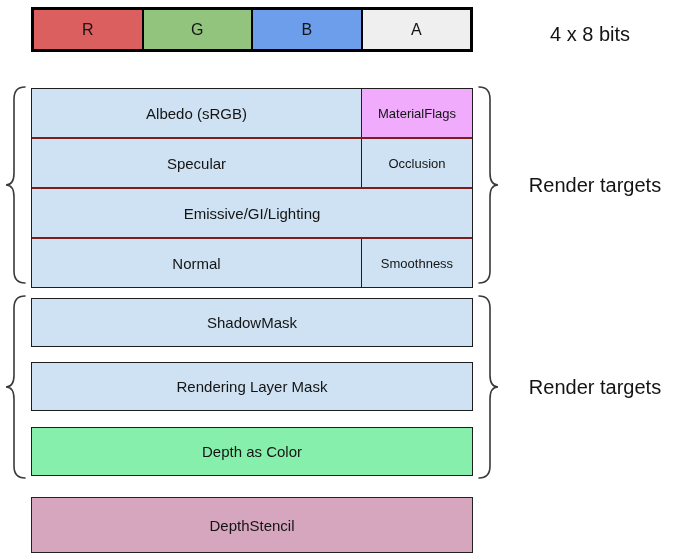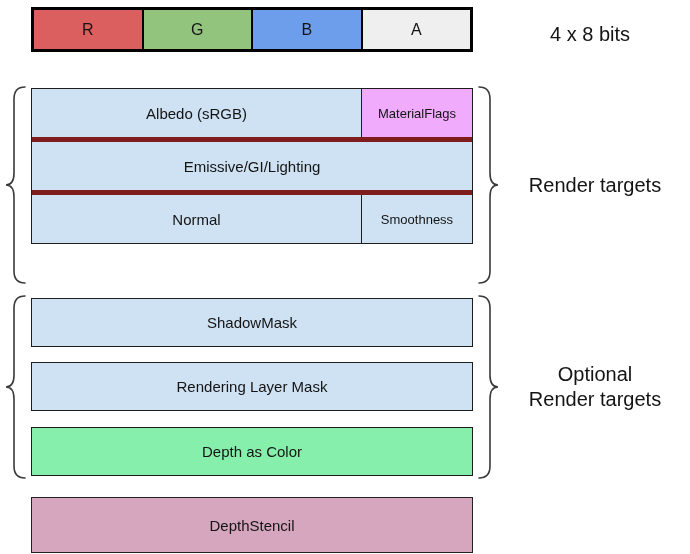--- a/index.html
+++ b/index.html
@@ -19,21 +19,21 @@
   .strip .cell:last-child{border-right:none;}
   .bits-label{
     position:absolute;left:505px;top:12px;width:170px;height:45px;
     display:flex;align-items:center;justify-content:center;font-size:20px;
   }
   
   .gtable{
     position:absolute;left:31px;top:88px;width:442px;
     border:1px solid #1d1d1d;box-sizing:border-box;
   }
-  .grow{display:flex;height:48px;border-bottom:5px solid #7f1d1d;}
+  .grow{display:flex;height:48px;border-bottom:2px solid #7f1d1d;}
   .grow:last-child{border-bottom:none;}
   .gmain{
     flex:1;display:flex;align-items:center;justify-content:center;
     font-size:15px;border-right:1px solid #1d1d1d;box-sizing:border-box;
   }
   .grow.full .gmain{border-right:none;}
   .galpha{
     width:110px;display:flex;align-items:center;justify-content:center;
     font-size:13px;box-sizing:border-box;
   }
@@ -91,20 +91,24 @@
       <span>A</span>
     </div>
   </div>
   <div class="bits-label">4 x 8 bits</div>
 
   <div class="gtable">
     <div class="grow">
       <div class="gmain" style="background: rgb(207, 226, 243);">Albedo (sRGB)</div>
       <div class="galpha" style="background: #f0abfc;">MaterialFlags</div>
     </div>
+    <div class="grow">
+      <div class="gmain" style="background: rgb(207, 226, 243);">Specular</div>
+      <div class="galpha" style="background: rgb(207, 226, 243);">Occlusion</div>
+    </div>
     <div class="grow full">
       <div class="gmain" style="background: rgb(207, 226, 243);">Emissive/GI/Lighting</div>
     </div>
     <div class="grow">
       <div class="gmain" style="background: rgb(207, 226, 243);">Normal</div>
       <div class="galpha" style="background: rgb(207, 226, 243);">Smoothness</div>
     </div>
   </div>
 
   <div class="brace brace-l1">
@@ -127,19 +131,18 @@
     <svg width="24" height="186" viewBox="0 0 24 186">
       <path d="M21 2 Q10 2 10 14 L10 81 Q10 93 2 93 Q10 93 10 105 L10 172 Q10 184 21 184" fill="none" stroke="#3a3a3a" stroke-width="1.6" stroke-linecap="round"></path>
     </svg>
   </div>
   <div class="brace brace-r2">
     <svg width="24" height="186" viewBox="0 0 24 186">
       <path d="M3 2 Q14 2 14 14 L14 81 Q14 93 22 93 Q14 93 14 105 L14 172 Q14 184 3 184" fill="none" stroke="#3a3a3a" stroke-width="1.6" stroke-linecap="round"></path>
     </svg>
   </div>
   <div class="label-opt">
-    <span>Optional</span>
     <span>Render targets</span>
   </div>
 
   <div class="dsbox" style="background: rgb(213, 166, 189);">DepthStencil</div>
 
 </div>
 
 </body></html>

